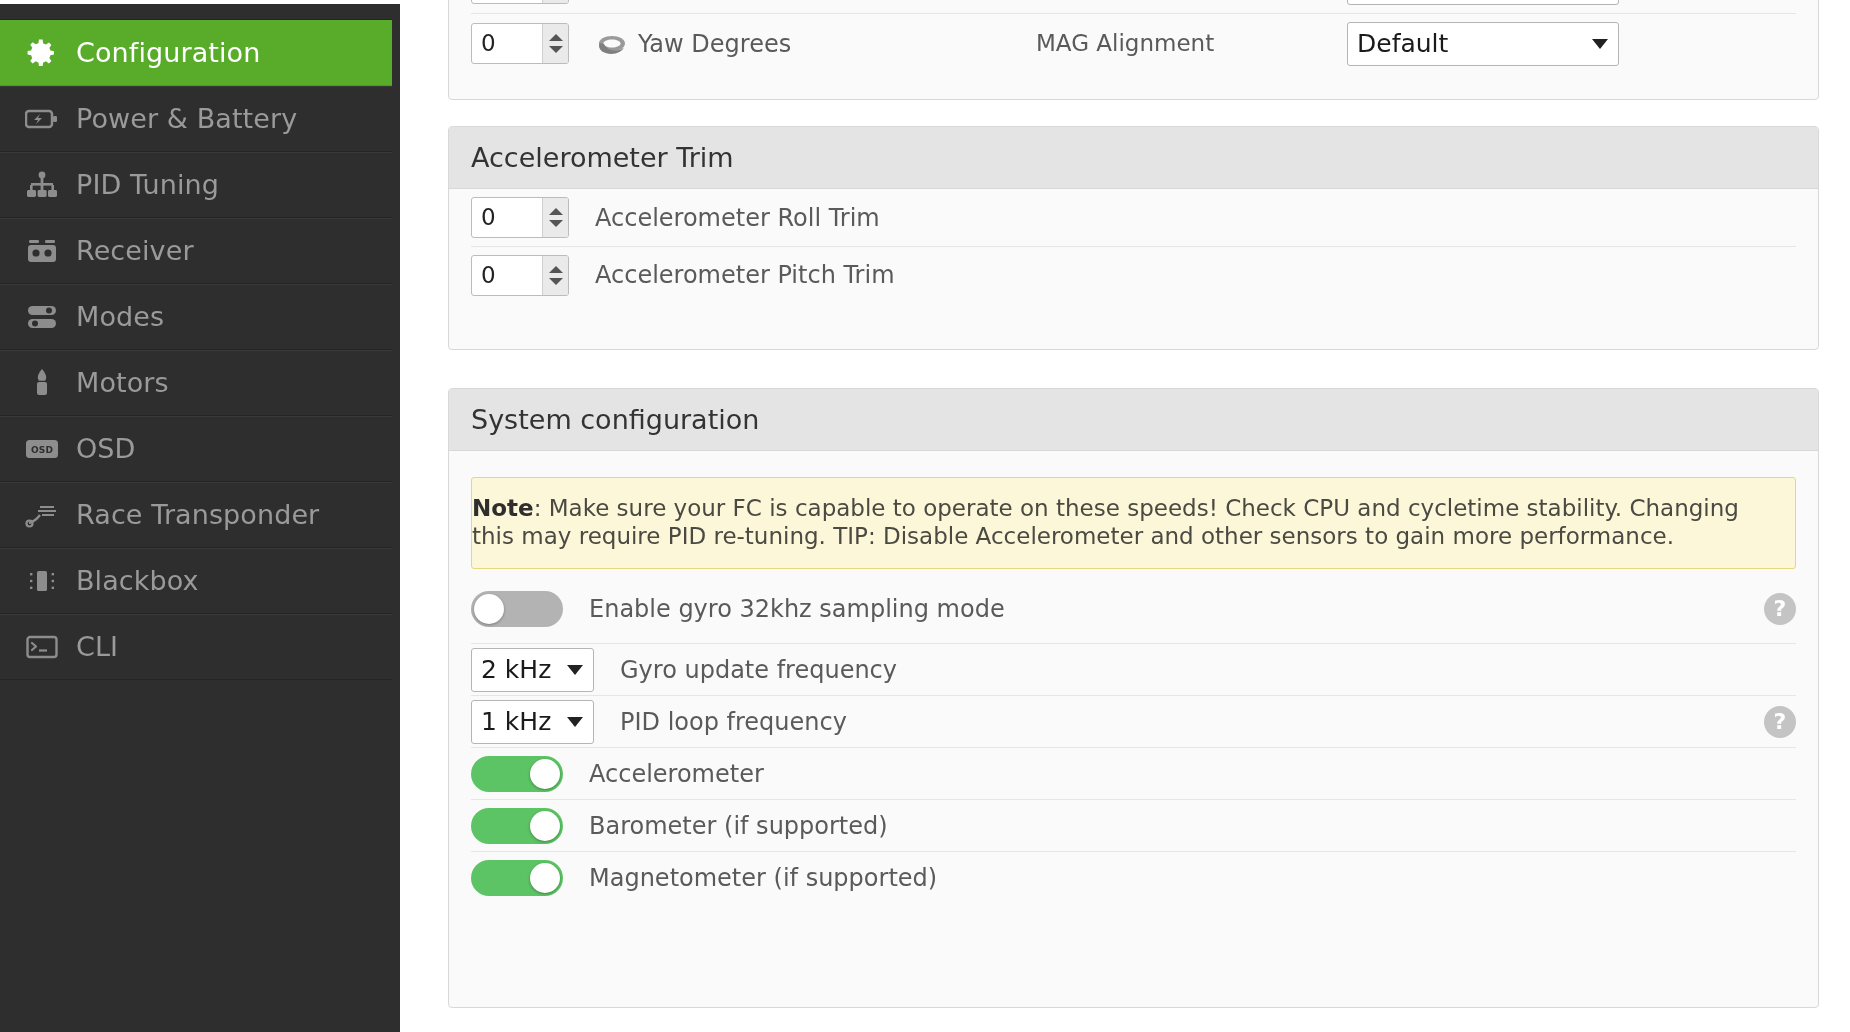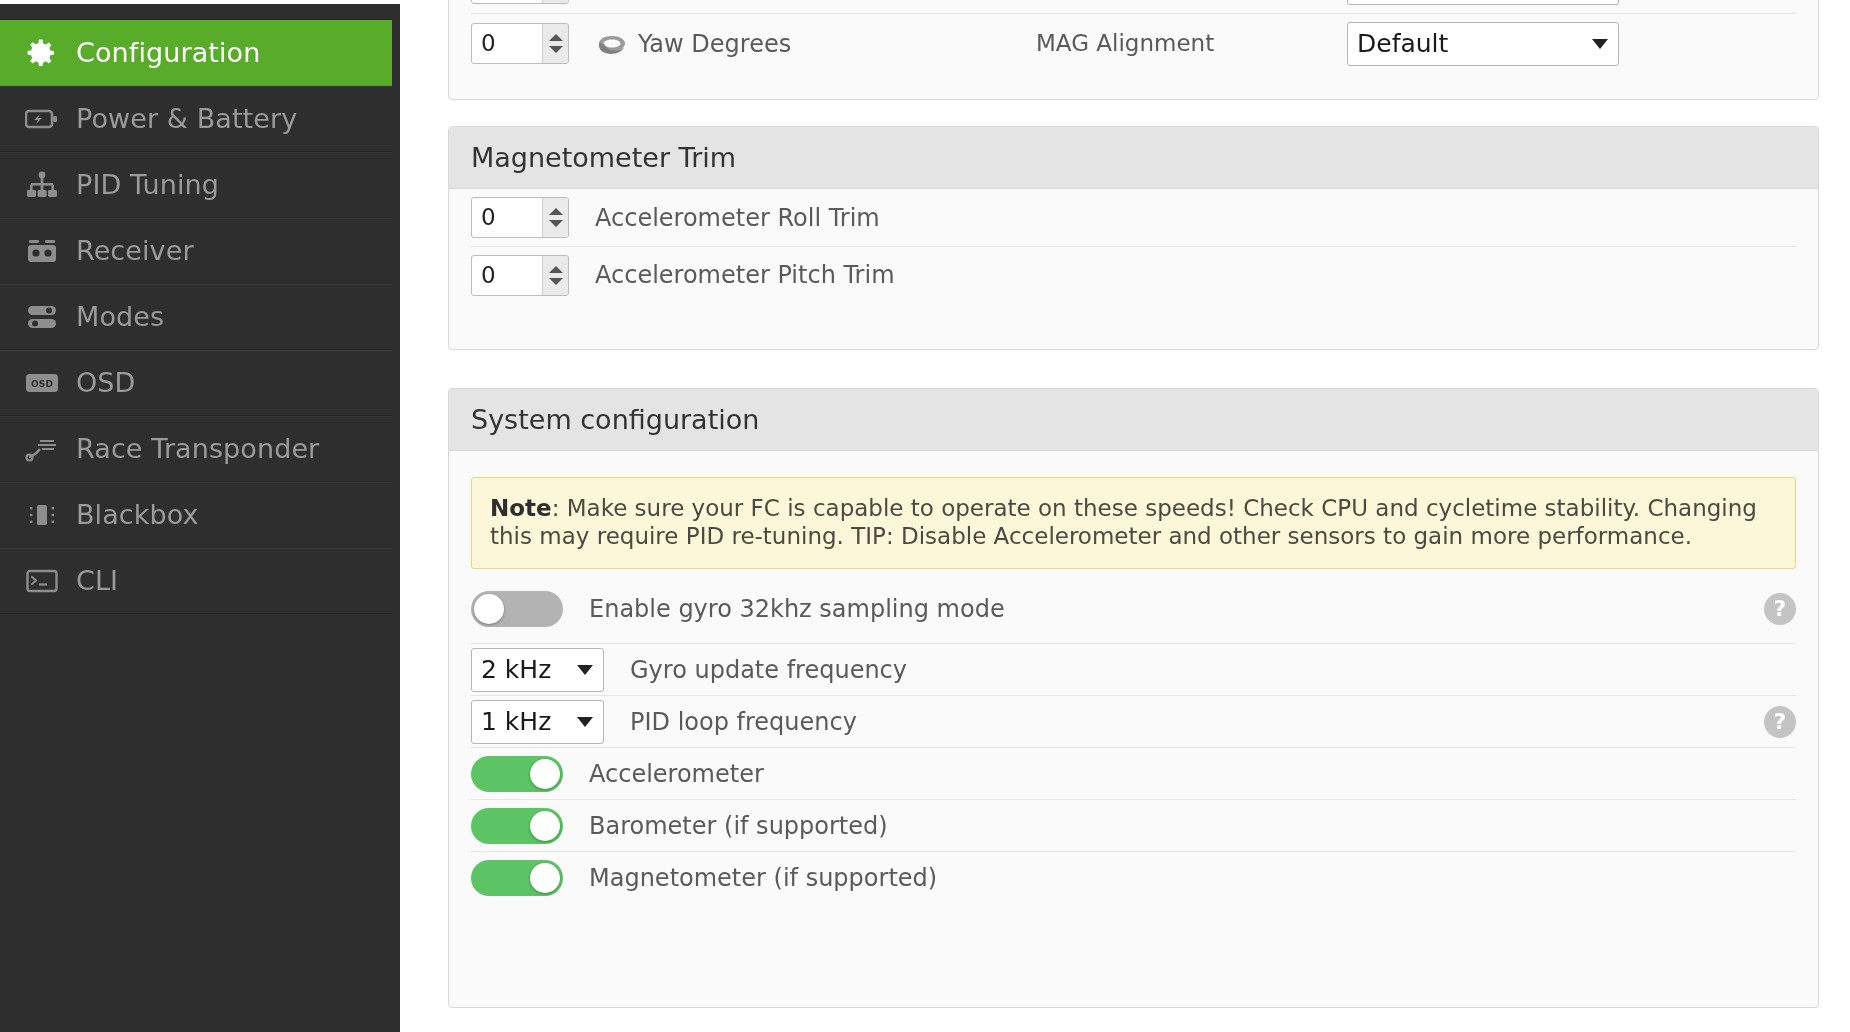--- a/index.html
+++ b/index.html
@@ -146,41 +146,41 @@
     color: #1a1a1a;
   }
   .select .caret {
     position: absolute; right: 10px; top: 50%;
     transform: translateY(-50%);
     width: 0; height: 0;
     border-left: 8px solid transparent;
     border-right: 8px solid transparent;
     border-top: 10px solid #222;
   }
-  .select.freq { width: 133px; }
+  .select.freq { width: 123px; }
   .select.align { width: 272px; }
 
   
   .align-label {
     position: absolute;
     font-size: 23px;
     color: #5a5a5a;
     line-height: 1;
   }
 
   
   .deg-ico { width: 34px; height: 34px; margin-right: 9px; flex: none; }
 
   
   .note {
     margin: 26px 0 6px 0;
     background: #fcf7d9;
     border: 1px solid #e4d77e;
     border-radius: 3px;
-    padding: 16px 18px 18px 18px;
+    padding: 16px 18px 18px 0;
     font-size: 23px;
     line-height: 1.22;
     color: #4a4a42;
   }
   .note b { color: #2e2e2e; font-weight: 700; }
 
   
   .toggle {
     position: relative;
     width: 92px; height: 36px;
@@ -281,20 +281,29 @@
           <svg width="30" height="28" viewBox="0 0 30 28">
               <rect x="1" y="3" width="28" height="9" rx="4.5" fill="#8d8d8d"></rect>
               <circle cx="22" cy="7.5" r="3" fill="#2e2e2e"></circle>
               <rect x="1" y="16" width="28" height="9" rx="4.5" fill="#8d8d8d"></rect>
               <circle cx="8" cy="20.5" r="3" fill="#2e2e2e"></circle>
             </svg>
         </span>
         <span class="nav-label">Modes</span>
       </div>
 
+      <div class="nav-item">
+        <span class="nav-ico">
+          <svg width="24" height="30" viewBox="0 0 24 30">
+              <path fill="#8d8d8d" d="M12 1c-2.6 3.2-4.2 6-4.2 8.6 0 2 1.2 3.2 1.2 3.2h6c0 0 1.2-1.2 1.2-3.2C16.2 7 14.6 4.2 12 1z"></path>
+              <rect x="7" y="14" width="10" height="13" rx="2" fill="#8d8d8d"></rect>
+            </svg>
+        </span>
+        <span class="nav-label">Motors</span>
+      </div>
 
       <div class="nav-item">
         <span class="nav-ico">
           <svg width="34" height="22" viewBox="0 0 34 22">
               <rect x="1" y="2" width="32" height="18" rx="3.5" fill="#8d8d8d"></rect>
               <text x="17" y="15" font-family="DejaVu Sans, sans-serif" font-size="9" font-weight="700" fill="#2e2e2e" text-anchor="middle">OSD</text>
             </svg>
         </span>
         <span class="nav-label">OSD</span>
       </div>
@@ -380,21 +389,21 @@
           <span class="select align" style="position:absolute; left:876px;">
             <span>Default</span>
             <i class="caret"></i>
           </span>
         </div>
 
       </div>
     </section>
 
     <section class="panel" style="top:126px; height:224px;">
-      <div class="panel-head">Magnetometer Trim</div>
+      <div class="panel-head">Accelerometer Trim</div>
       <div class="panel-body">
 
         <div class="row first" style="height:57px;">
           <div class="spinner">
             <span class="val">0</span>
             <span class="spin-btns">
               <i class="tri-up"></i>
               <i class="tri-dn"></i>
             </span>
           </div>

